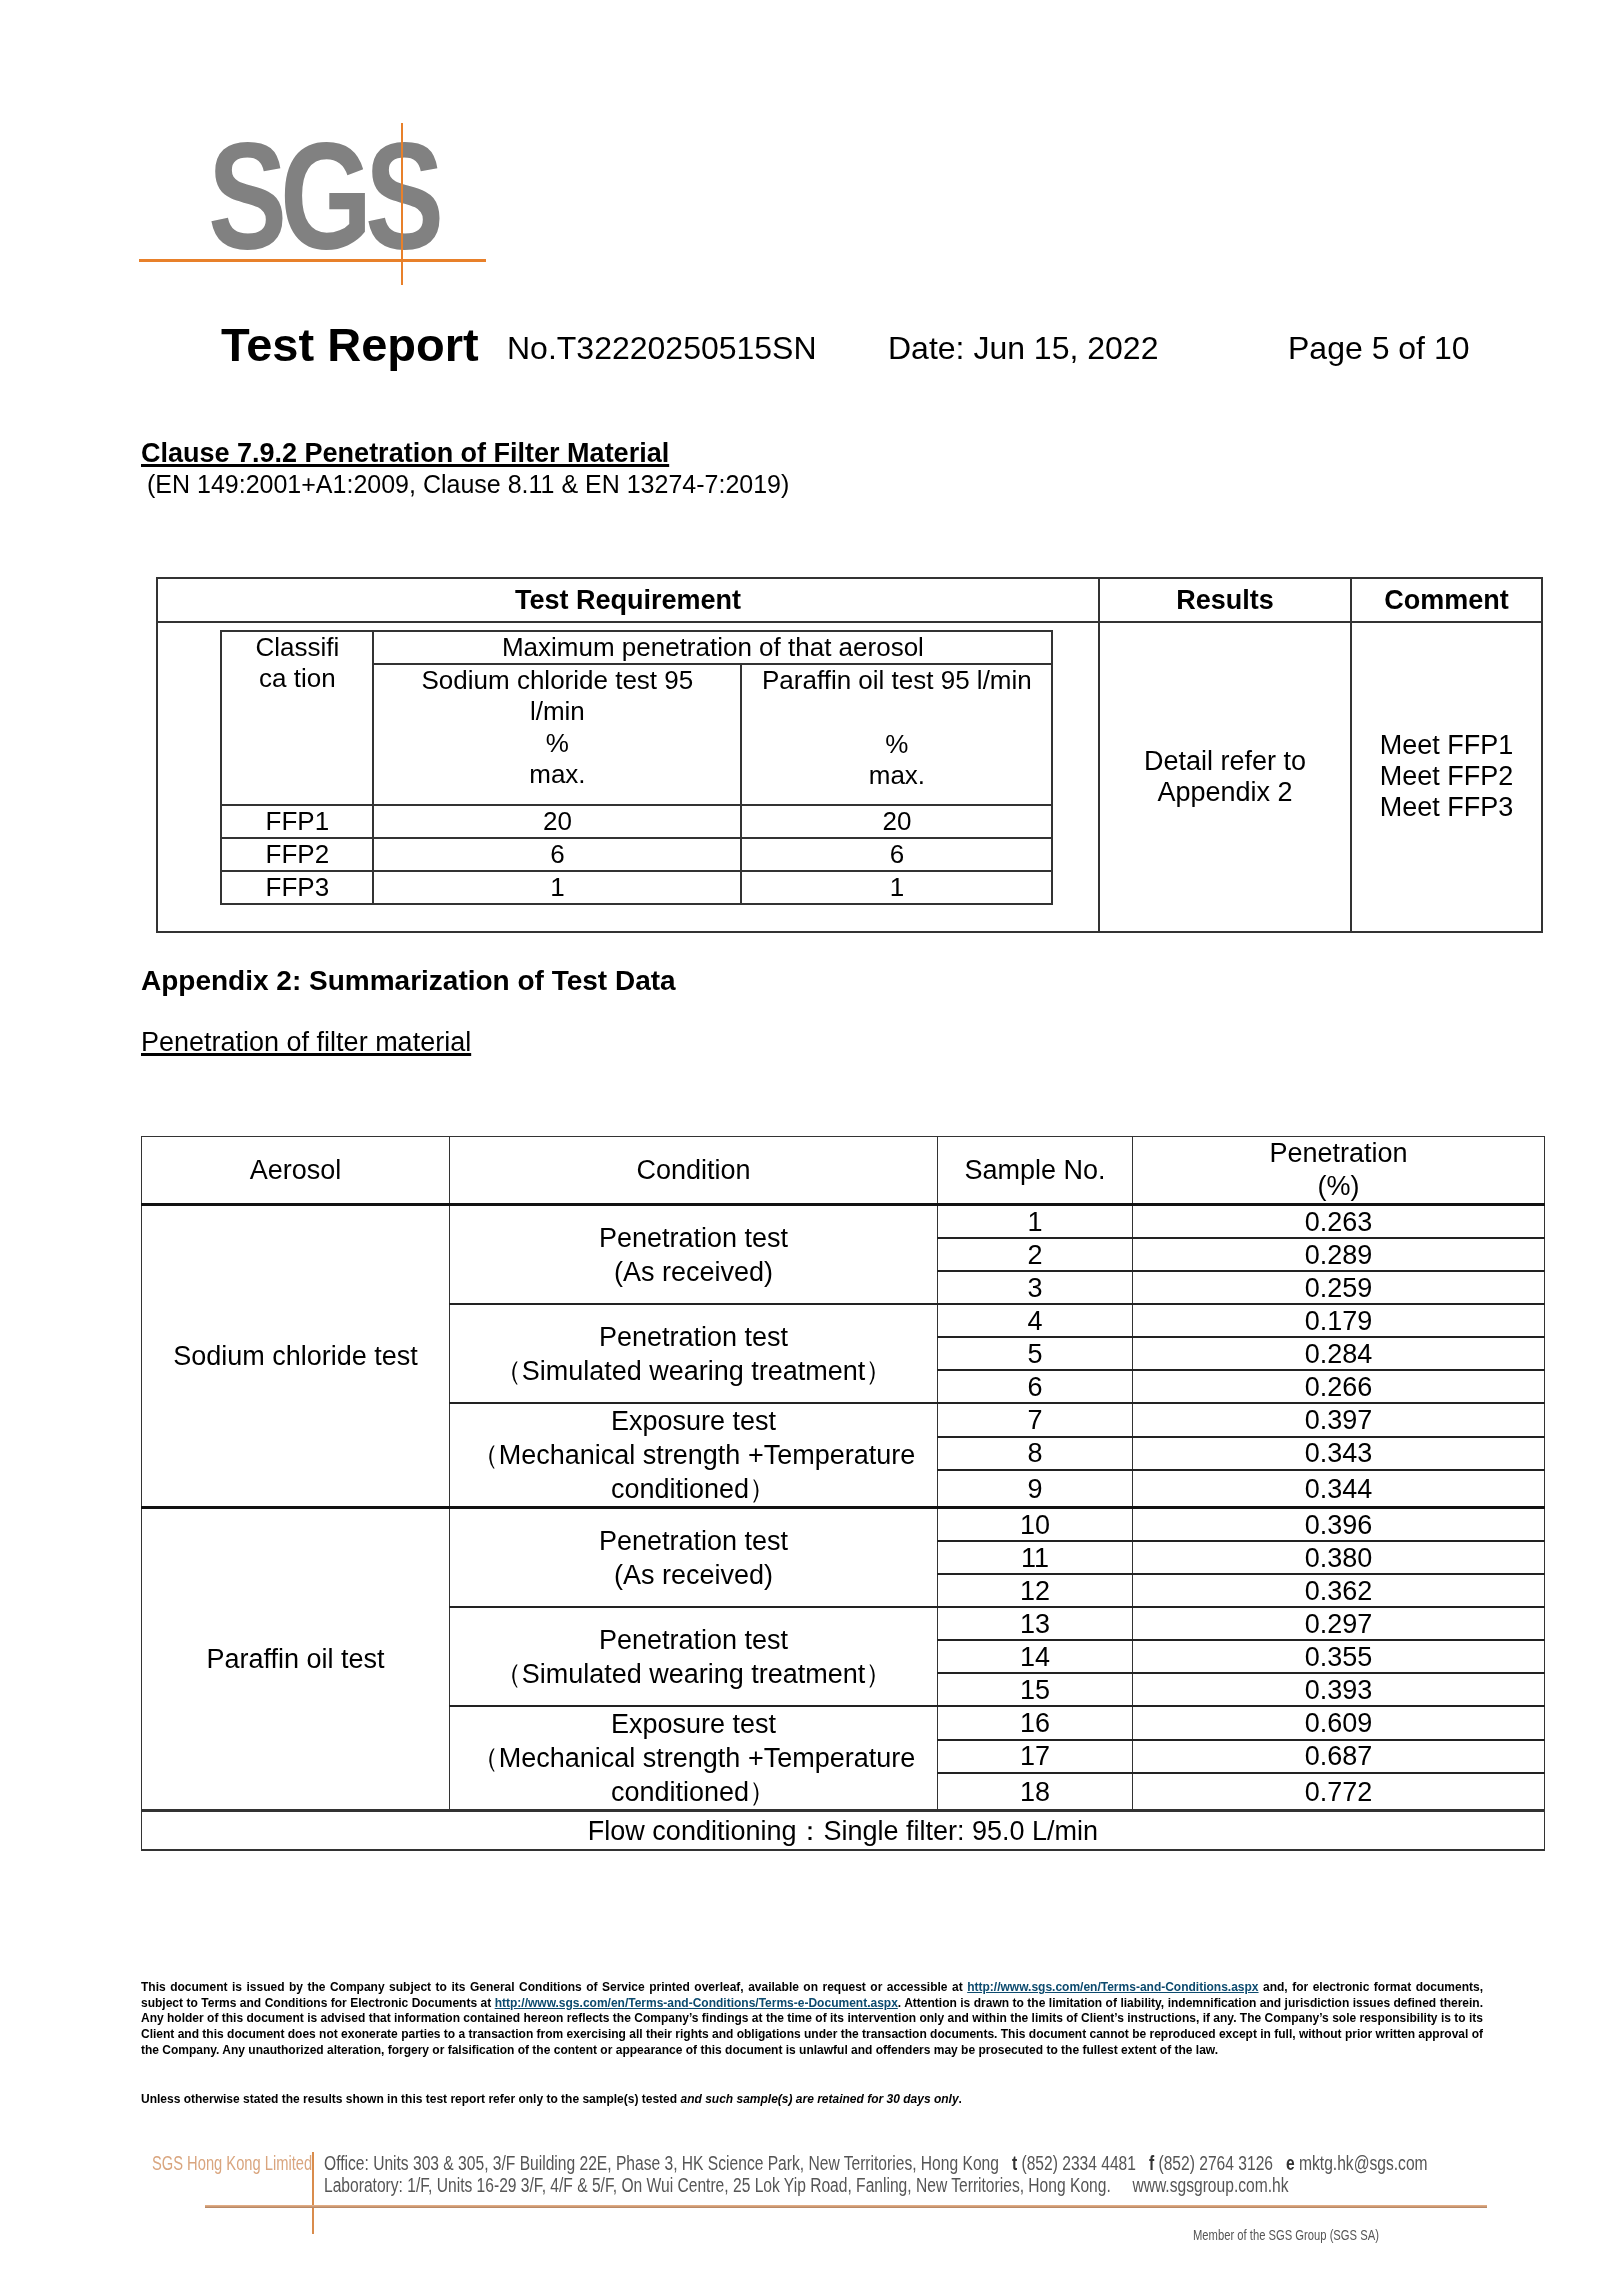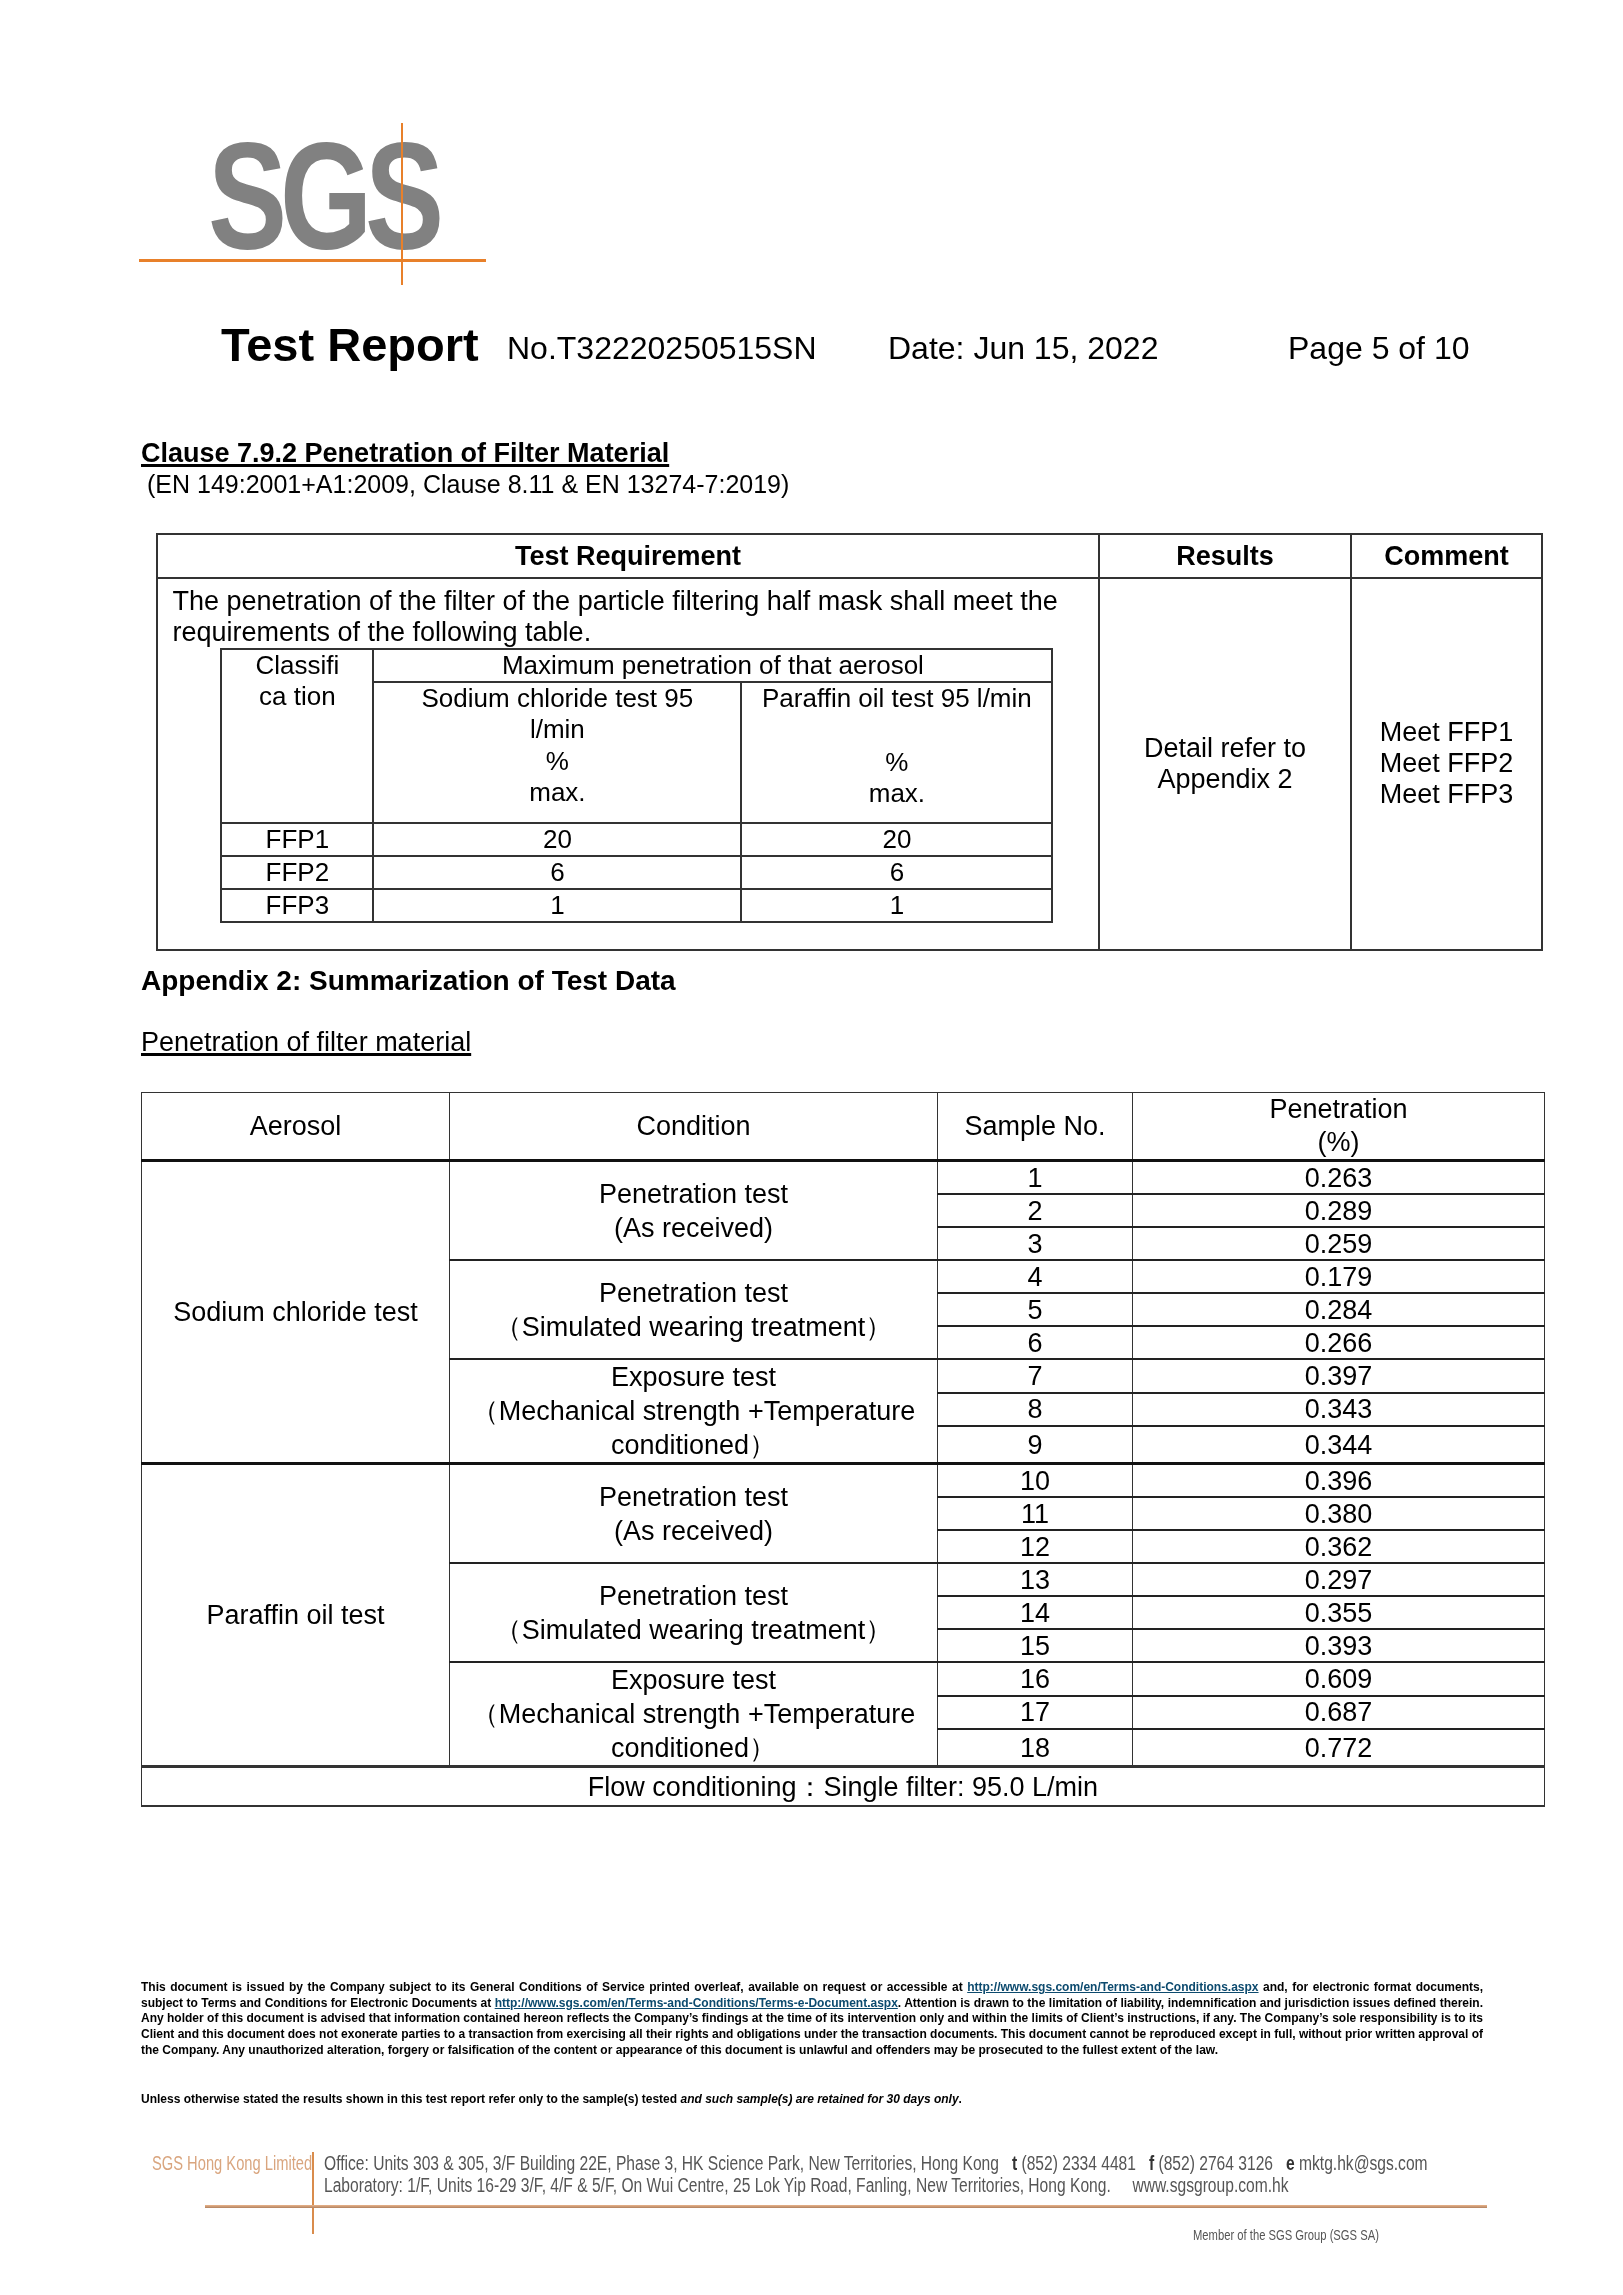--- a/index.html
+++ b/index.html
@@ -19,21 +19,21 @@
   .hdr-title { left: 221px; font-weight: bold; font-size: 47px; top: 326px; }
   .hdr-no { left: 507px; }
   .hdr-date { left: 888px; }
   .hdr-page { left: 1288px; }
 
   
   .clause-title { left: 141px; top: 438px; font-size: 27px; font-weight: bold; text-decoration: underline; text-decoration-thickness: 2.6px; }
   .clause-sub { left: 147px; top: 470px; font-size: 25px; }
 
   
-  table { border-collapse: collapse; }
+  table { border-collapse: collapse; margin-top: 44px; }
   .req { left: 156px; top: 533px; width: 1387px; }
   .req td, .req th { border: 2px solid #333; vertical-align: middle; text-align: center; font-size: 27px; padding: 0; }
   .req th { font-weight: bold; height: 42px; }
   .req .req-body { text-align: left; vertical-align: top; padding: 6.5px 0 0 14.4px; line-height: 31px; }
   .inner { margin: 0 0 26px 48px; width: 833px; }
   .inner td { border: 2px solid #333; font-size: 26px; text-align: center; line-height: 31px; padding: 0; }
   .inner .cls { vertical-align: top; width: 150px; }
 
   
   .app-title { left: 141px; top: 965px; font-size: 28px; font-weight: bold; }
@@ -78,21 +78,20 @@
 
 <table class="abs req">
   <tbody>
       <tr>
     <th style="width:940px">Test Requirement</th>
     <th style="width:250px">Results</th>
     <th>Comment</th>
   </tr>
   <tr>
     <td class="req-body">
-      <div style="width:916px">The penetration of the filter of the particle filtering half mask shall meet the requirements of the following table.</div>
       <table class="inner">
         <tbody>
               <tr>
           <td class="cls" rowspan="2">
             <div style="width:85px;margin:0 auto;word-break:break-all">Classifica tion</div>
           </td>
           <td colspan="2">Maximum penetration of that aerosol</td>
         </tr>
         <tr>
           <td style="width:366px;vertical-align:top;padding-bottom:14px">

